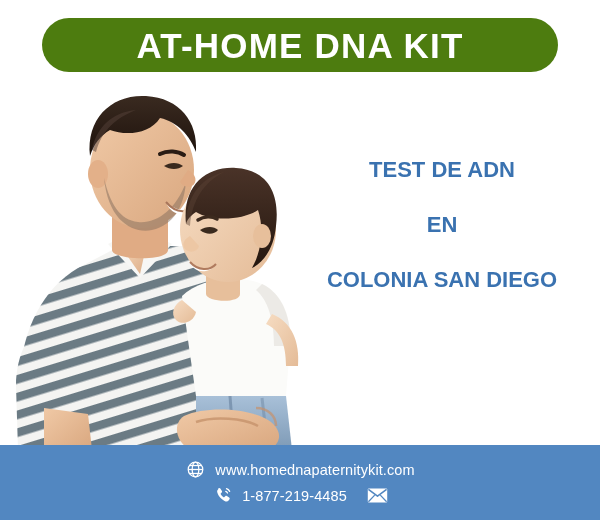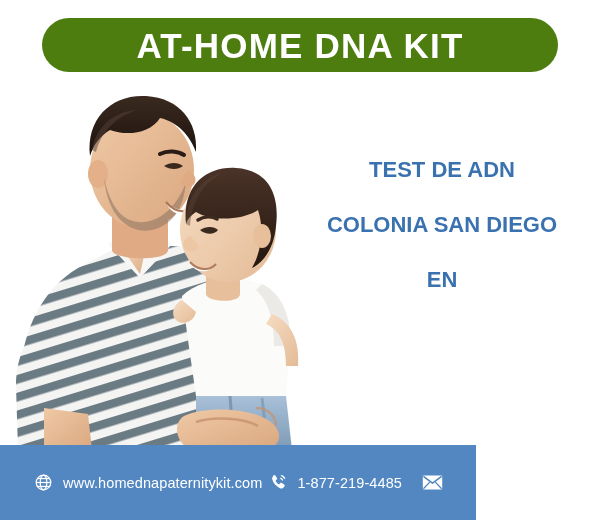--- a/index.html
+++ b/index.html
@@ -70,26 +70,26 @@
   }
   .headline-1 { font-size: 22px; }
   .headline-2 { font-size: 22px; margin-top: 31px; }
   .headline-3 { font-size: 22px; margin-top: 31px; }
 
   
   .footer {
     position: absolute;
     left: 0;
     top: 445px;
-    width: 476px;
+    width: 600px;
     height: 75px;
     background: #5287c1;
     box-sizing: border-box;
     display: flex;
-    flex-direction: row;
+    flex-direction: column;
     align-items: center;
     justify-content: center;
     gap: 5px;
   }
   .footer-row {
     display: flex;
     align-items: center;
     justify-content: center;
     gap: 10px;
   }
@@ -219,22 +219,22 @@
 
         <path d="M184 338 C206 328 248 330 268 342 C284 352 282 368 266 372 L190 372 C176 364 172 346 184 338 Z" fill="url(#skinM)"></path>
         <path d="M196 344 C214 338 244 340 258 348" stroke="#c6926c" stroke-width="2.5" fill="none" opacity="0.8"></path>
         <path d="M256 330 C268 330 276 338 276 348" stroke="#c6926c" stroke-width="2.5" fill="none" opacity="0.7"></path>
       </g>
     </svg>
   </div>
 
   <div class="headline-block">
     <div class="headline-line headline-1">TEST DE ADN</div>
+    <div class="headline-line headline-2">EN</div>
     <div class="headline-line headline-3">COLONIA SAN DIEGO</div>
-    <div class="headline-line headline-2">EN</div>
   </div>
 
   <div class="footer">
 
     <div class="footer-row row1">
       <div class="footer-item">
         <span class="ficon">
           <svg width="19" height="19" viewBox="0 0 24 24" fill="none" stroke="#ffffff" stroke-width="1.6">
             <circle cx="12" cy="12" r="9.2"></circle>
             <ellipse cx="12" cy="12" rx="4.2" ry="9.2"></ellipse>

